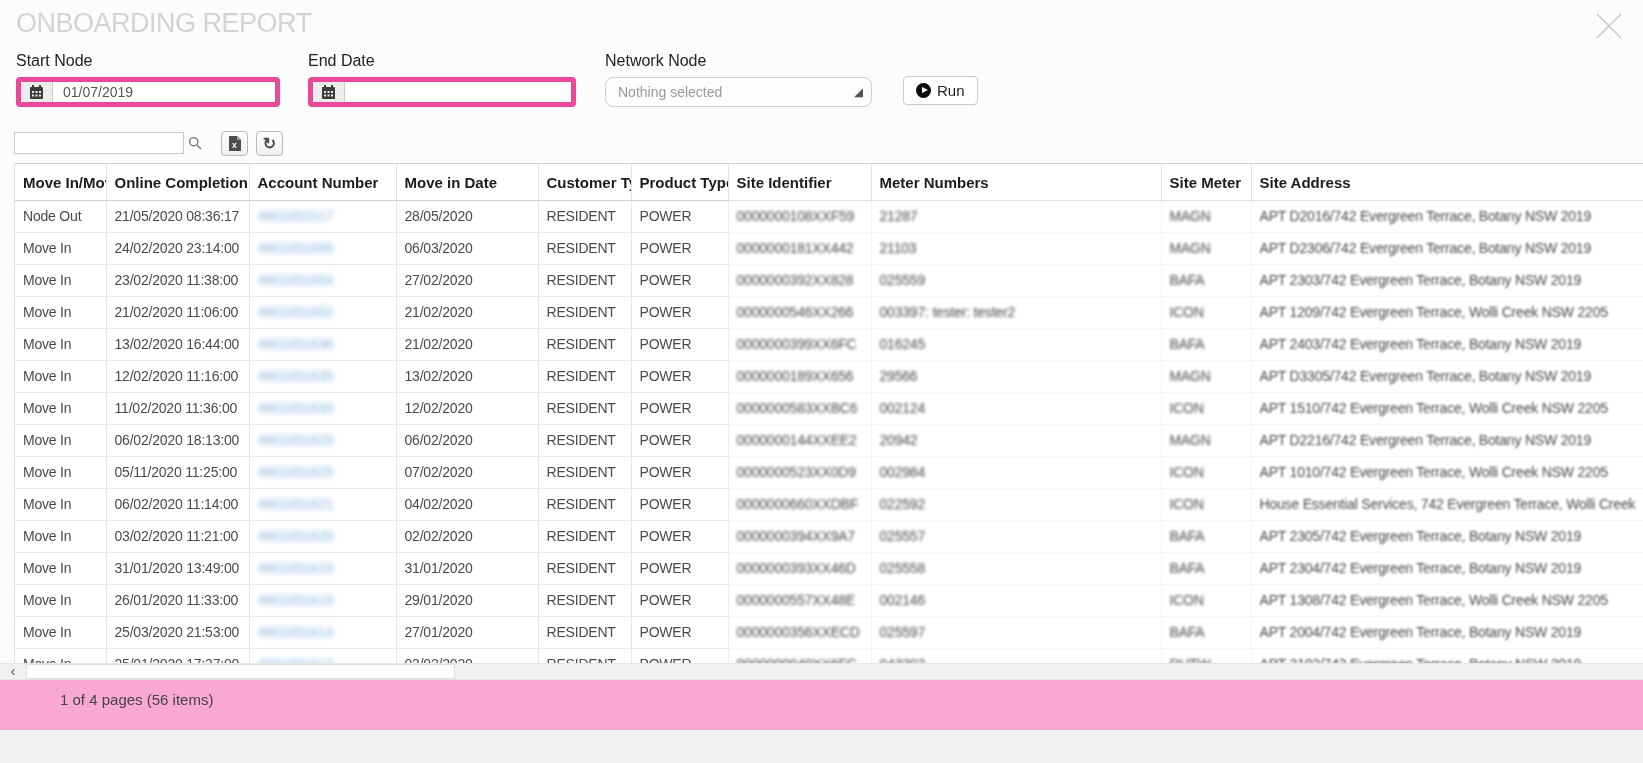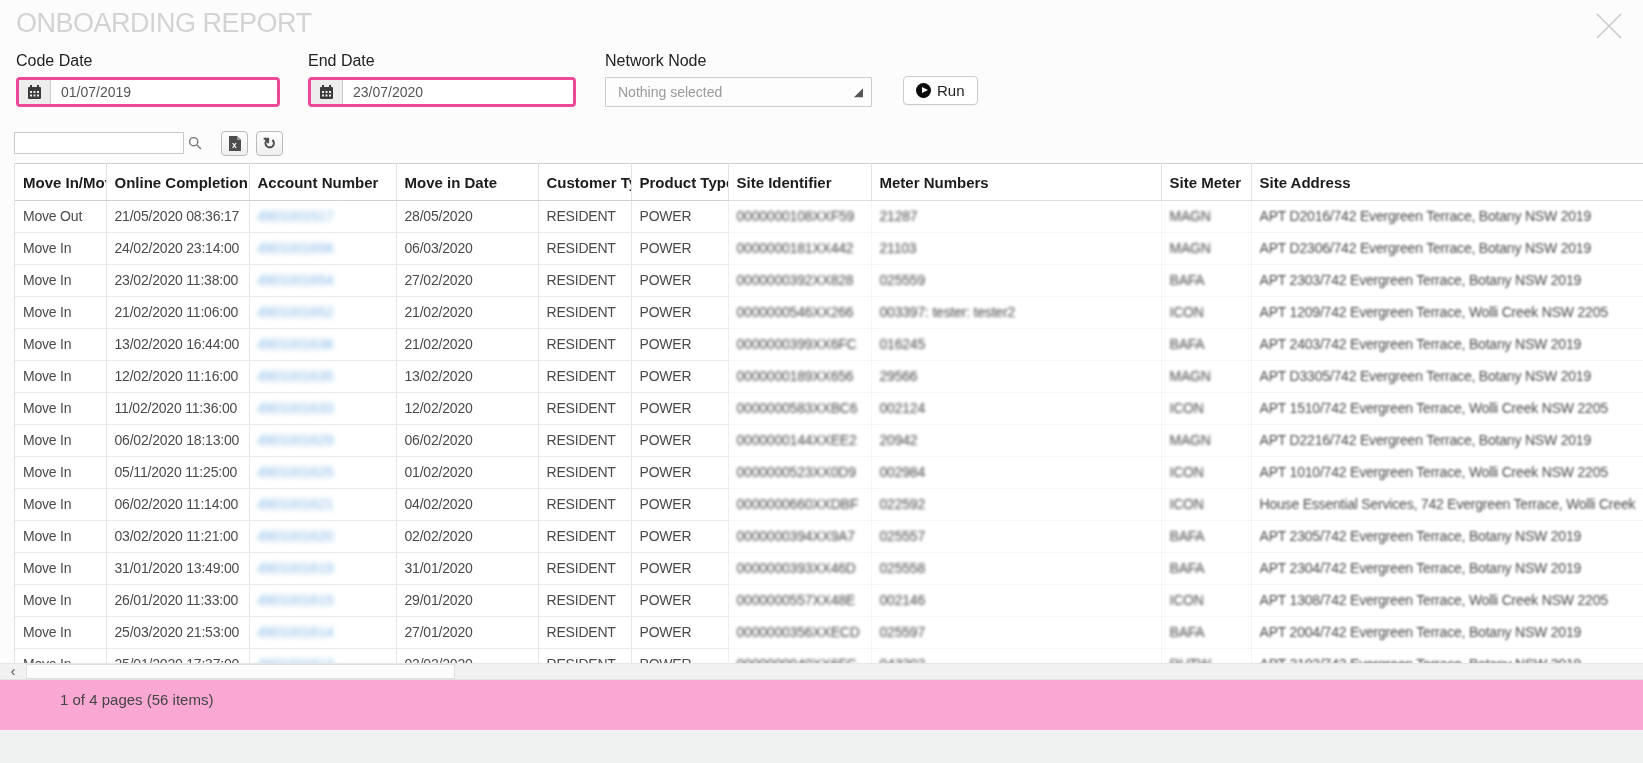--- a/index.html
+++ b/index.html
@@ -13,35 +13,35 @@
     font-size:27px;font-weight:normal;color:#d3d3d3;letter-spacing:-0.5px;
   }
   .close-btn{position:absolute;top:8px;right:16px;width:36px;height:36px;cursor:pointer;}
   
   .filter-label{position:absolute;top:52px;font-size:16px;color:#222;}
   #lbl-start{left:16px;}
   #lbl-end{left:308px;text-align:right;}
   #lbl-node{left:605px;}
   .input-group{
     position:absolute;top:77px;height:30px;box-sizing:border-box;
-    border:3px solid #ec4899;border-radius:4px;background:#fff;display:flex;align-items:stretch;
+    border:5px solid #ec4899;border-radius:4px;background:#fff;display:flex;align-items:stretch;
   }
   #grp-start{left:16px;width:264px;}
   #grp-end{left:308px;width:268px;}
   .addon{
     width:31px;background:#ededed;border-right:1px solid #ccc;
     display:flex;align-items:center;justify-content:center;border-radius:3px 0 0 3px;cursor:pointer;
   }
   .date-input{
     border:none;outline:none;background:transparent;flex:1;
     padding:0 10px;font-size:14px;color:#555;font-family:"Liberation Sans",sans-serif;
   }
   .select-box{
     position:absolute;left:605px;top:77px;width:267px;height:30px;box-sizing:border-box;
-    border:1px solid #ccc;border-radius:1px;background:#fdfdfd;cursor:pointer;
+    border:1px solid #ccc;border-radius:8px;background:#fdfdfd;cursor:pointer;
   }
   .select-box .placeholder{
     display:block;padding:0 12px;line-height:28px;font-size:14px;color:#9a9a9a;
     white-space:nowrap;overflow:hidden;
   }
   .corner-tri{
     position:absolute;right:8px;top:50%;transform:translateY(-42%);
     width:0;height:0;border-bottom:9px solid #555;border-left:9px solid transparent;
   }
   .run-btn{
@@ -116,21 +116,21 @@
 <body>
 
 <div class="page-title">ONBOARDING REPORT</div>
 <div class="close-btn">
   <svg width="36" height="36">
     <line x1="6" y1="6" x2="30" y2="30" stroke="#c7c7c7" stroke-width="1.5"></line>
     <line x1="30" y1="6" x2="6" y2="30" stroke="#c7c7c7" stroke-width="1.5"></line>
   </svg>
 </div>
 
-<div class="filter-label" id="lbl-start">Code Date</div>
+<div class="filter-label" id="lbl-start">Start Node</div>
 <div class="filter-label" id="lbl-end">End Date</div>
 <div class="filter-label" id="lbl-node">Network Node</div>
 
 <div class="input-group" id="grp-start">
   <span class="addon">
     <svg width="13" height="14" viewBox="0 0 13 14">
       <rect x="2" y="0" width="2" height="3" fill="#3b3b3b"></rect>
         <rect x="9" y="0" width="2" height="3" fill="#3b3b3b"></rect>
       <rect x="0" y="2" width="13" height="12" rx="1" fill="#3b3b3b"></rect>
       <g fill="#ededed">
@@ -155,21 +155,20 @@
       <g fill="#ededed">
         <rect x="2" y="6" width="2" height="2"></rect>
           <rect x="5.5" y="6" width="2" height="2"></rect>
           <rect x="9" y="6" width="2" height="2"></rect>
         <rect x="2" y="9.5" width="2" height="2"></rect>
           <rect x="5.5" y="9.5" width="2" height="2"></rect>
           <rect x="9" y="9.5" width="2" height="2"></rect>
       </g>
     </svg>
   </span>
-  <input class="date-input" type="text" value="23/07/2020" style="">
 </div>
 
 <div class="select-box">
   <span class="placeholder">Nothing selected</span>
   <span class="corner-tri"></span>
 </div>
 
 <button class="run-btn">
   <span class="play-circle"></span>
   <span>Run</span>
@@ -216,21 +215,21 @@
           <th>Customer Type</th>
           <th>Product Type</th>
           <th>Site Identifier</th>
           <th>Meter Numbers</th>
           <th>Site Meter</th>
           <th>Site Address</th>
         </tr>
       </thead>
       <tbody>
         <tr>
-          <td>Move Out</td>
+          <td>Node Out</td>
           <td>21/05/2020 08:36:17</td>
           <td><a href="#" class="account-link">4901001517</a></td>
           <td>28/05/2020</td>
           <td>RESIDENT</td>
           <td>POWER</td>
           <td class="redact">0000000108XXF59</td>
           <td class="redact">21287</td>
           <td class="redact">MAGN</td>
           <td class="redact-light">APT D2016/742 Evergreen Terrace, Botany NSW 2019</td>
         </tr>
@@ -315,21 +314,21 @@
           <td>POWER</td>
           <td class="redact">0000000144XXEE2</td>
           <td class="redact">20942</td>
           <td class="redact">MAGN</td>
           <td class="redact-light">APT D2216/742 Evergreen Terrace, Botany NSW 2019</td>
         </tr>
         <tr>
           <td>Move In</td>
           <td>05/11/2020 11:25:00</td>
           <td><a href="#" class="account-link">4901001625</a></td>
-          <td>01/02/2020</td>
+          <td>07/02/2020</td>
           <td>RESIDENT</td>
           <td>POWER</td>
           <td class="redact">0000000523XX0D9</td>
           <td class="redact">002984</td>
           <td class="redact">ICON</td>
           <td class="redact-light">APT 1010/742 Evergreen Terrace, Wolli Creek NSW 2205</td>
         </tr>
         <tr>
           <td>Move In</td>
           <td>06/02/2020 11:14:00</td>

